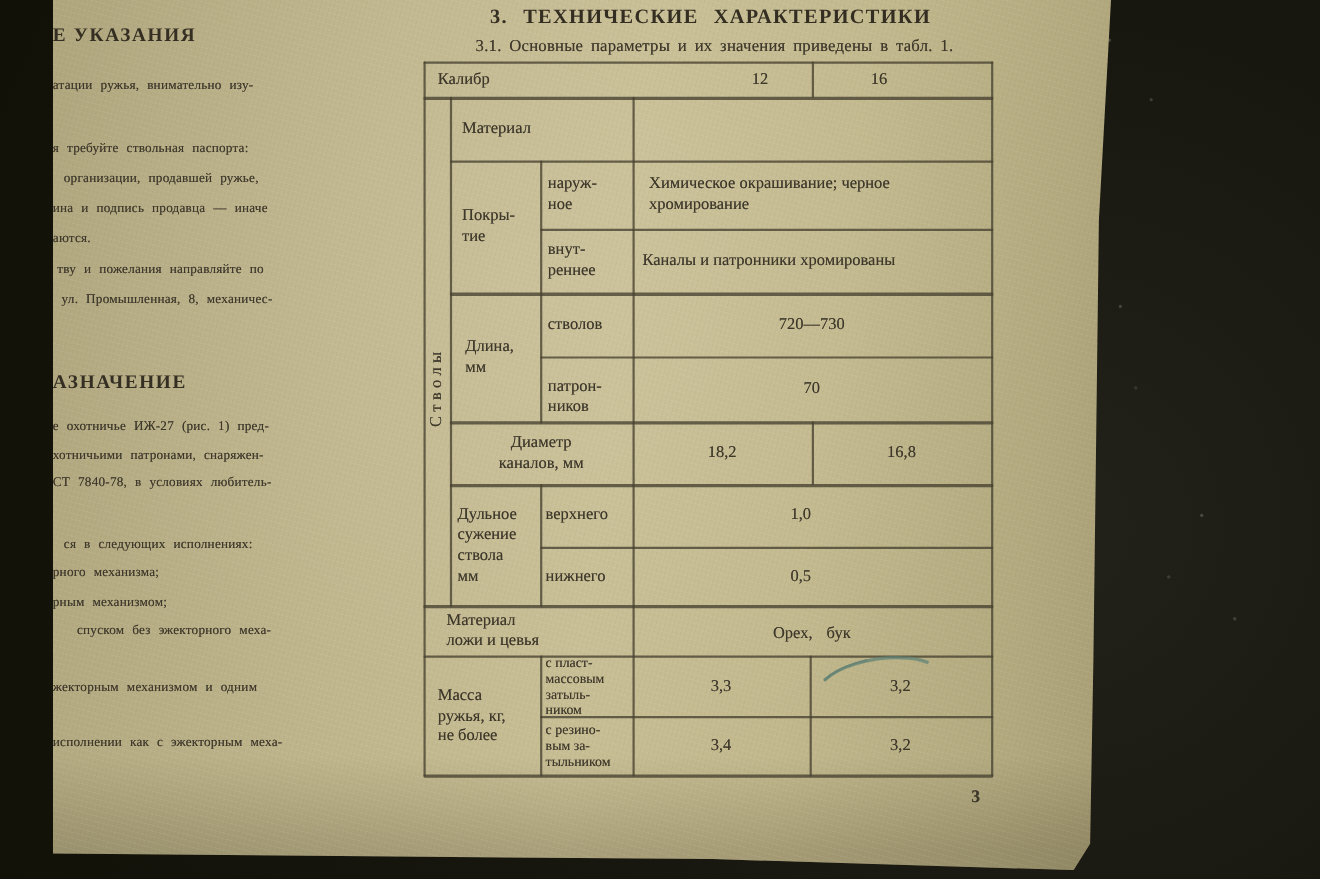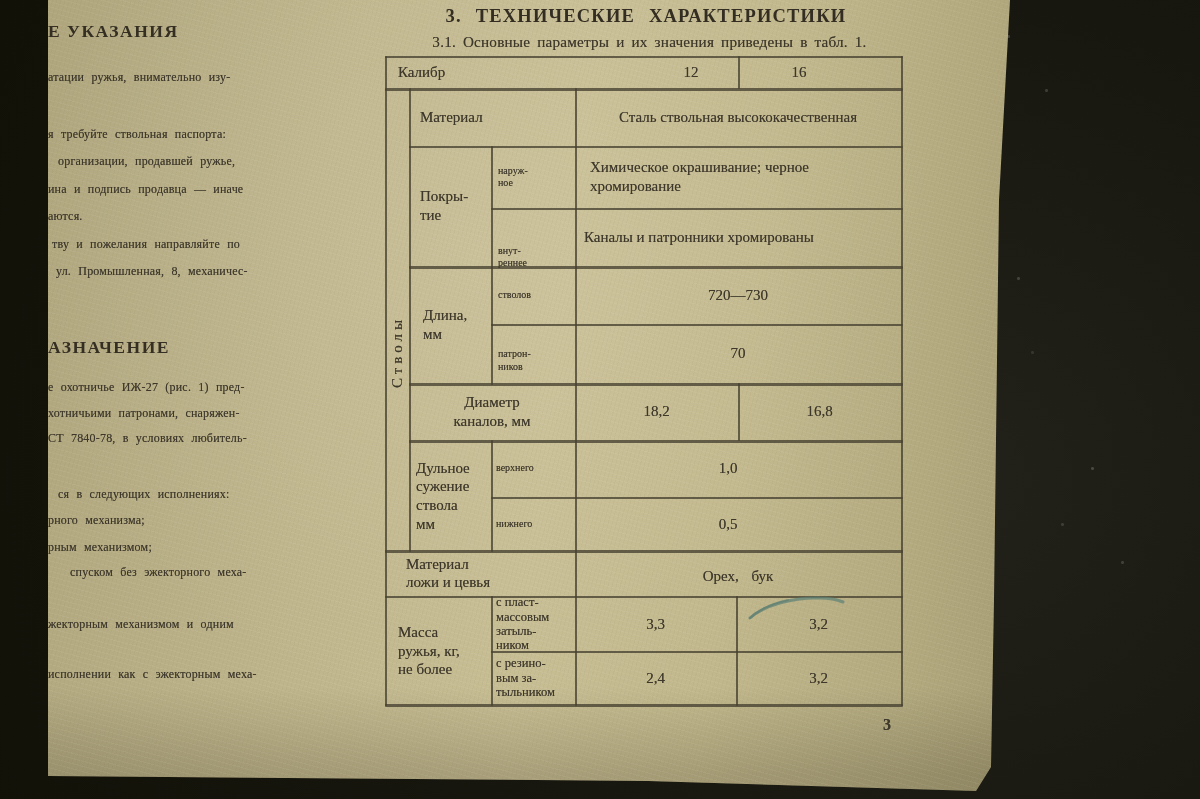--- a/index.html
+++ b/index.html
@@ -37,21 +37,21 @@
   .lhead{position:absolute;white-space:nowrap;font-weight:bold;font-size:17.5px;letter-spacing:1.5px;color:#352f23;}
   .title{position:absolute;left:340px;top:6px;width:516px;text-align:center;
     font-weight:bold;font-size:18.5px;letter-spacing:1.2px;word-spacing:8px;color:#342e22;}
   .subtitle{position:absolute;left:336px;top:33px;width:531px;text-align:center;
     font-size:15.2px;word-spacing:3px;letter-spacing:.2px;}
   .ln{position:absolute;background:#47402f;opacity:.78;border-radius:1px;}
   .cell{position:absolute;display:flex;align-items:center;font-size:15px;line-height:1.25;}
   .al{justify-content:flex-start;text-align:left;}
   .ac{justify-content:center;text-align:center;}
   .pre{white-space:pre-line;}
-  .sub{font-size:10px;font-family:Liberation Serif, serif;}
+  .sub{font-size:15px;font-family:Liberation Serif, serif;}
   .tiny{font-size:12.6px;line-height:1.14;}
   .rot{position:absolute;left:274px;top:337px;width:150px;height:30px;
     display:flex;align-items:center;justify-content:center;
     transform:rotate(-90deg);letter-spacing:4px;font-size:15px;}
   .pagenum{position:absolute;left:826px;top:716px;width:26px;text-align:center;
     font-weight:bold;font-size:16px;}
   svg.mark{position:absolute;left:0;top:0;pointer-events:none;}
 </style>
 </head>
 <body>
@@ -108,29 +108,28 @@
     <div class="ln" style="left:688px;top:596px;width:2px;height:110px"></div>
     <div class="ln" style="left:853px;top:56px;width:2px;height:650px"></div>
 
     <div class="cell al ink" style="left:350px;top:56px;width:180px;height:33px">Калибр</div>
     <div class="cell ac ink" style="left:596px;top:56px;width:94px;height:33px">12</div>
     <div class="cell ac ink" style="left:690px;top:56px;width:122px;height:33px">16</div>
 
     <div class="rot ink">Стволы</div>
 
     <div class="cell al ink" style="left:372px;top:88px;width:150px;height:58px">Материал</div>
-    <div class="cell ac ink" style="left:527px;top:88px;width:326px;height:58px">Сталь ствольная высококачественная</div>
 
     <div class="cell al pre ink" style="left:372px;top:146px;width:70px;height:120px">Покры-
 тие</div>
     <div class="cell al pre sub ink" style="left:450px;top:146px;width:76px;height:62px">наруж-
 ное</div>
     <div class="cell al pre ink" style="left:542px;top:146px;width:305px;height:62px">Химическое окрашивание; черное
 хромирование</div>
-    <div class="cell al pre sub ink" style="left:450px;top:220px;width:76px;height:74px">внут-
+    <div class="cell al pre sub ink" style="left:450px;top:200px;width:76px;height:74px">внут-
 реннее</div>
     <div class="cell al ink" style="left:536px;top:208px;width:310px;height:58px">Каналы и патронники хромированы</div>
 
     <div class="cell al pre ink" style="left:375px;top:266px;width:66px;height:117px">Длина,
 мм</div>
     <div class="cell al sub ink" style="left:450px;top:266px;width:76px;height:58px">стволов</div>
     <div class="cell ac ink" style="left:527px;top:266px;width:326px;height:58px">720—730</div>
     <div class="cell al pre sub ink" style="left:450px;top:324px;width:76px;height:73px">патрон-
 ников</div>
     <div class="cell ac ink" style="left:527px;top:324px;width:326px;height:59px">70</div>
@@ -158,21 +157,21 @@
 не более</div>
     <div class="cell al pre tiny ink" style="left:448px;top:596px;width:78px;height:56px">с пласт-
 массовым
 затыль-
 ником</div>
     <div class="cell ac ink" style="left:527px;top:596px;width:161px;height:56px">3,3</div>
     <div class="cell ac ink" style="left:688px;top:596px;width:165px;height:56px">3,2</div>
     <div class="cell al pre tiny ink" style="left:448px;top:651px;width:78px;height:54px">с резино-
 вым за-
 тыльником</div>
-    <div class="cell ac ink" style="left:527px;top:651px;width:161px;height:54px">2,4</div>
+    <div class="cell ac ink" style="left:527px;top:651px;width:161px;height:54px">3,4</div>
     <div class="cell ac ink" style="left:688px;top:651px;width:165px;height:54px">3,2</div>
 
     <svg class="mark" width="966" height="799" viewBox="0 0 966 799">
       <path d="M702 618 C 716 605, 746 597, 772 598 C 782 598, 790 600, 795 602" fill="none" stroke="#5d8176" stroke-width="3" stroke-linecap="round" opacity="0.72"></path>
       <path d="M702 618 C 712 609, 726 603, 740 600" fill="none" stroke="#56796e" stroke-width="2" stroke-linecap="round" opacity="0.5"></path>
     </svg>
 
     <div class="pagenum ink">3</div>
   </div>
 </div>

